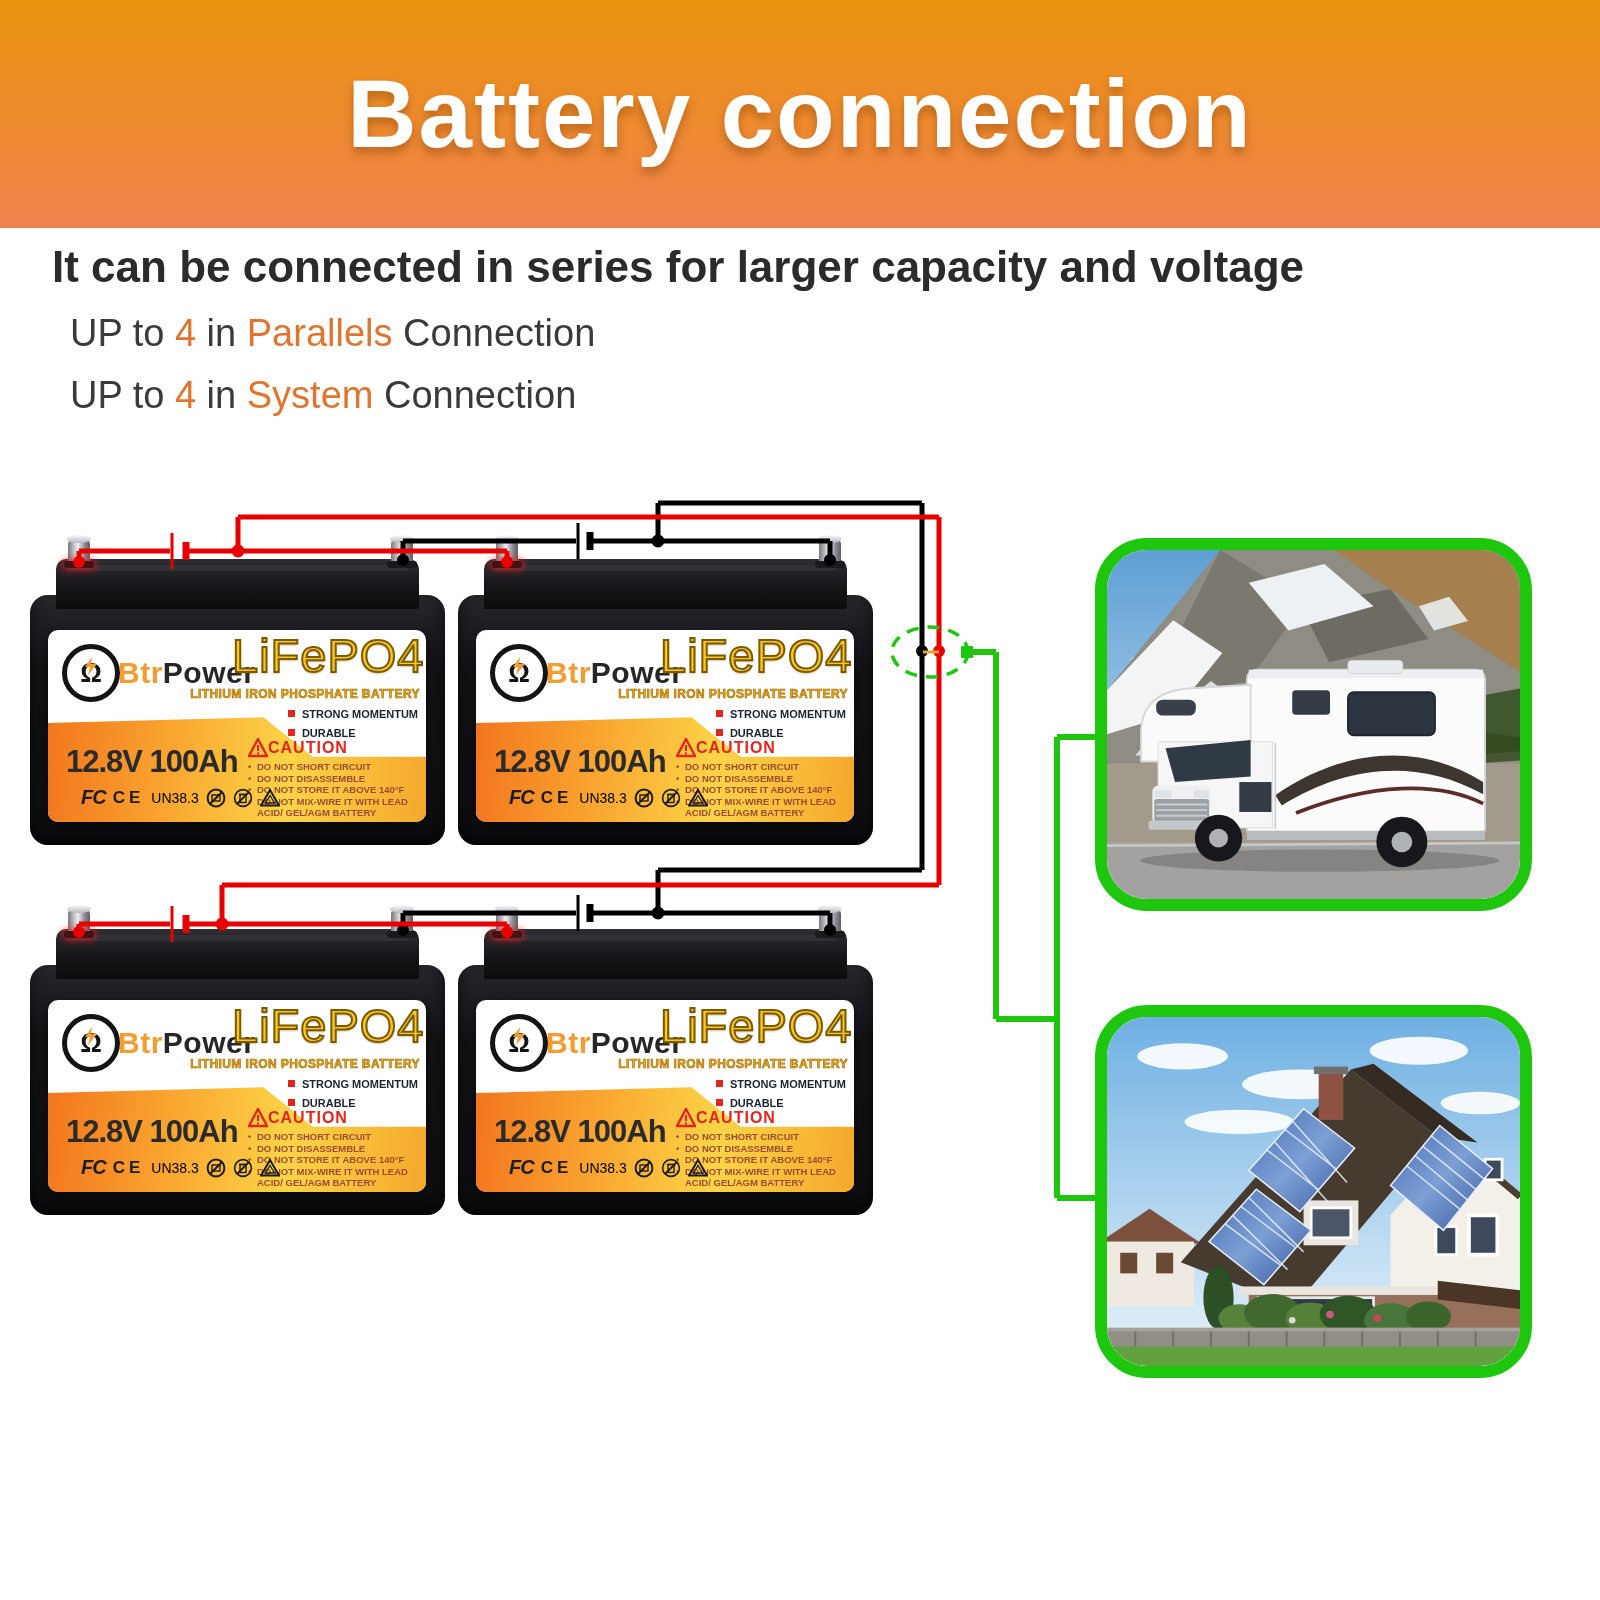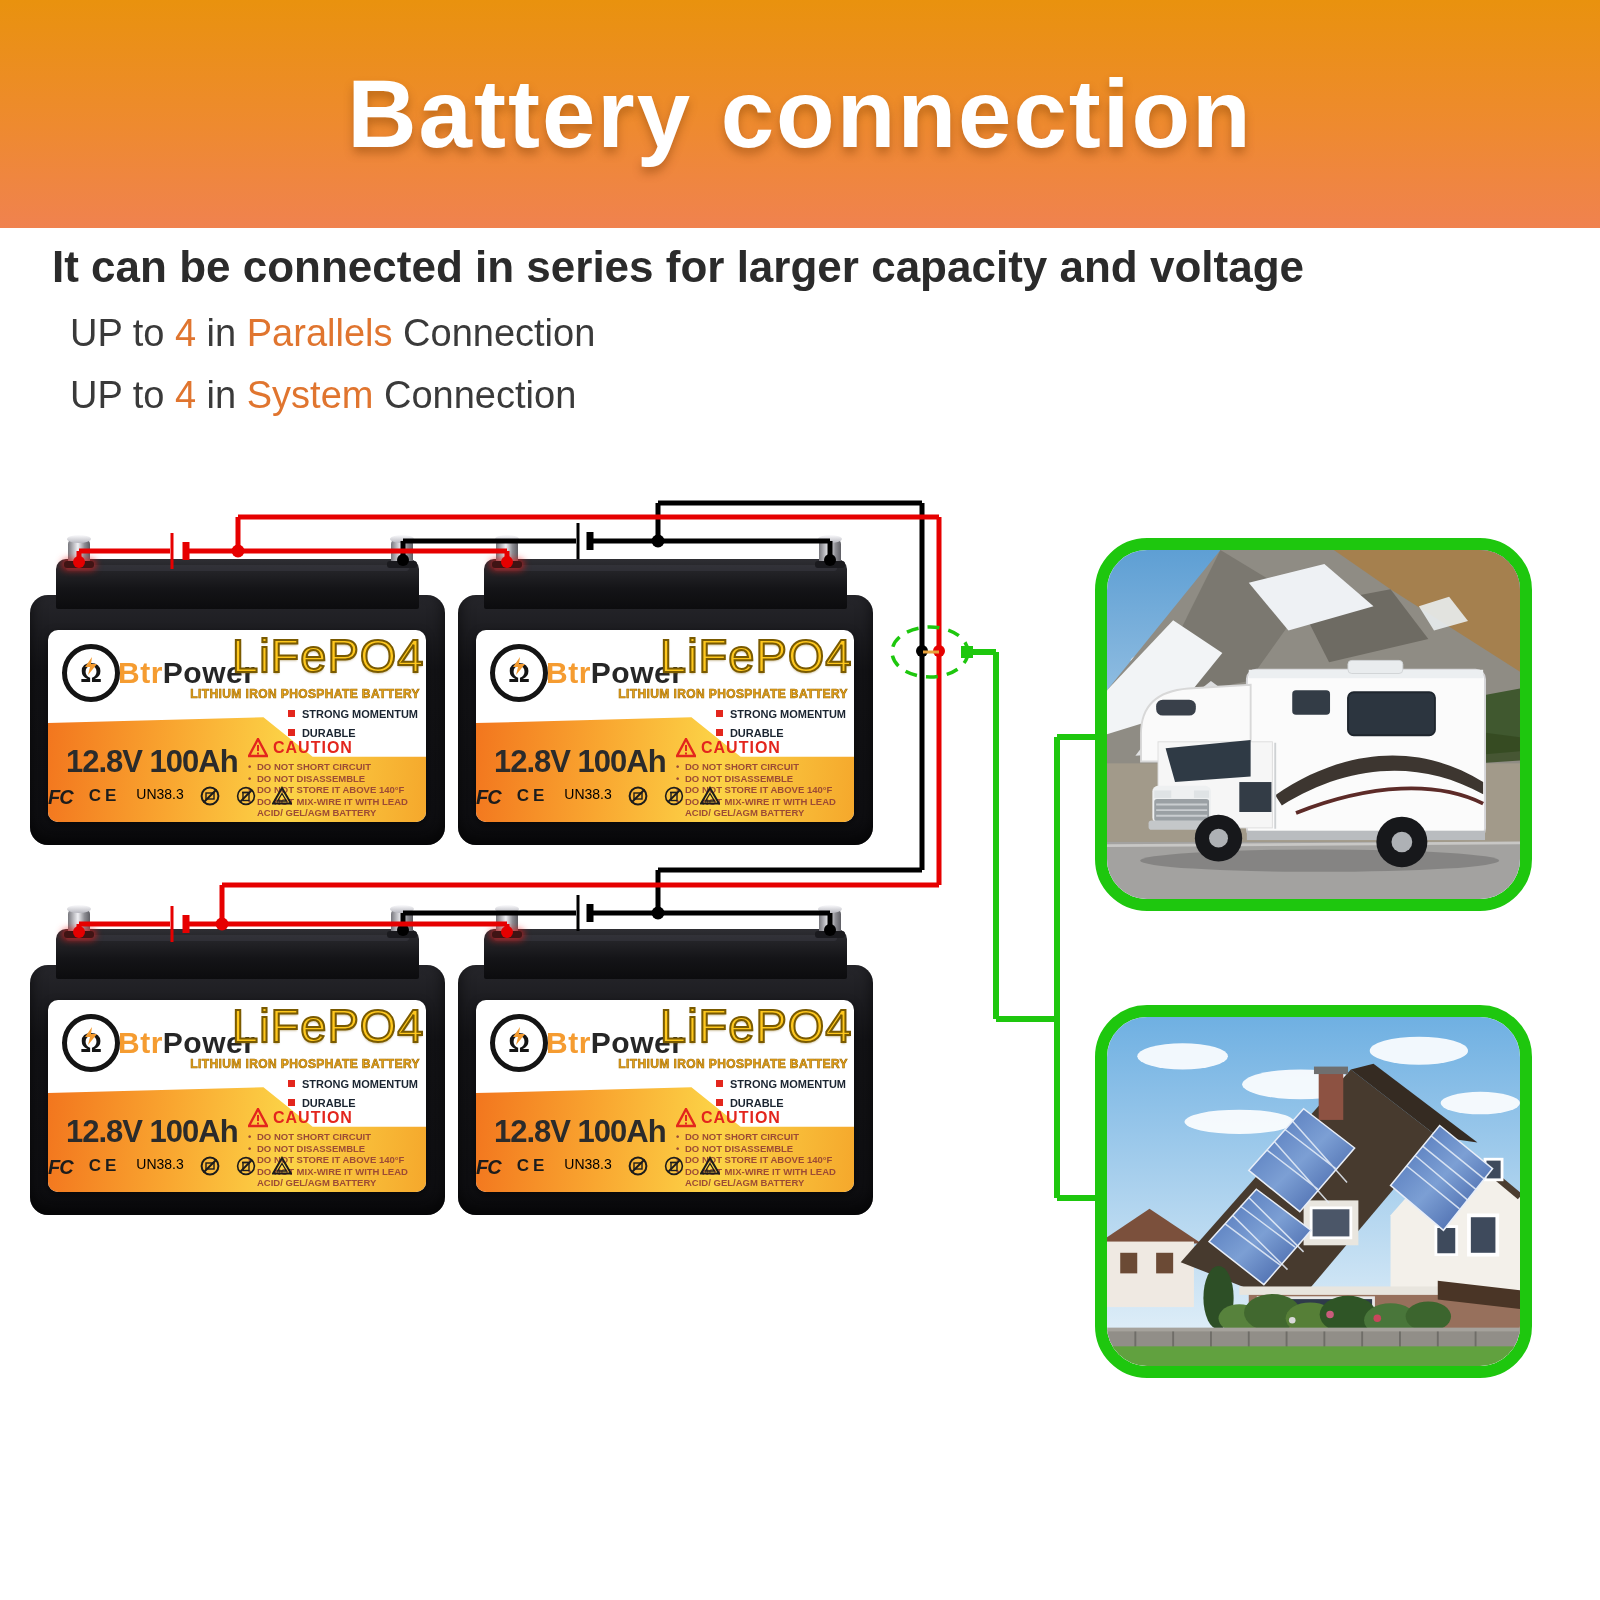--- a/index.html
+++ b/index.html
@@ -61,27 +61,27 @@
   .brand-pre{color:var(--c-brand-orange,#F59C31);} .brand-suf{color:#262626;}
   .lbl-chem{position:absolute;left:184px;top:-2px;font-size:47px;font-weight:400;letter-spacing:1px;
             color:var(--c-gold,#FFC81E);-webkit-text-stroke:2px var(--c-gold-stroke,#7a5a00);
             text-shadow:0 2px 2px rgba(122,90,0,.35);}
   .lbl-chem-sub{position:absolute;right:6px;top:57px;font-size:12px;font-weight:bold;letter-spacing:.4px;
             color:#E8A51C;-webkit-text-stroke:.6px #A06A00;white-space:pre;}
   .lbl-features{position:absolute;right:8px;top:78px;}
   .feature-item{position:relative;padding-left:14px;margin-bottom:7px;font-size:11px;font-weight:bold;color:#1A2430;}
   .feature-item::before{content:"";position:absolute;left:0;top:2px;width:7px;height:7px;background:var(--c-caution-red,#E3261D);}
   .lbl-rating{position:absolute;left:18px;top:114px;font-size:31px;font-weight:800;letter-spacing:-1px;color:#2b2b2b;}
-  .lbl-certs{position:absolute;left:0;top:156px;display:flex;gap:16px;}
+  .lbl-certs{position:absolute;left:33px;top:156px;display:flex;align-items:center;gap:7px;}
   .cert-fc{font-size:20px;font-weight:800;font-style:italic;color:#1c1c1c;letter-spacing:-1px;}
   .cert-ce{font-size:17px;font-weight:600;color:#1c1c1c;letter-spacing:4px;}
   .cert-un{font-size:14px;font-weight:400;color:#000000;}
   .mini-icon{width:20px;height:20px;display:inline-block;}
   .lbl-caution{position:absolute;left:200px;top:108px;width:172px;}
-  .caution-head{display:flex;align-items:center;gap:5px;margin-bottom:3px;}
+  .caution-head{display:flex;align-items:center;margin-bottom:3px;}
   .caution-title{font-size:16px;font-weight:800;letter-spacing:1px;color:var(--c-caution-red,#E3261D);}
   .caution-item{position:relative;padding-left:9px;font-size:9.5px;font-weight:bold;line-height:11.5px;
                 color:var(--c-caution-text,#9C4B35);}
   .caution-item::before{content:"•";position:absolute;left:0;top:0;}
 
   
   .wires{position:absolute;left:0;top:0;pointer-events:none;}
   .wk{stroke:var(--c-wire-black,#000);fill:none;}
   .wr{stroke:var(--c-wire-red,#E60000);fill:none;}
   .wg{stroke:var(--c-wire-green,#1EC70E);fill:none;}

